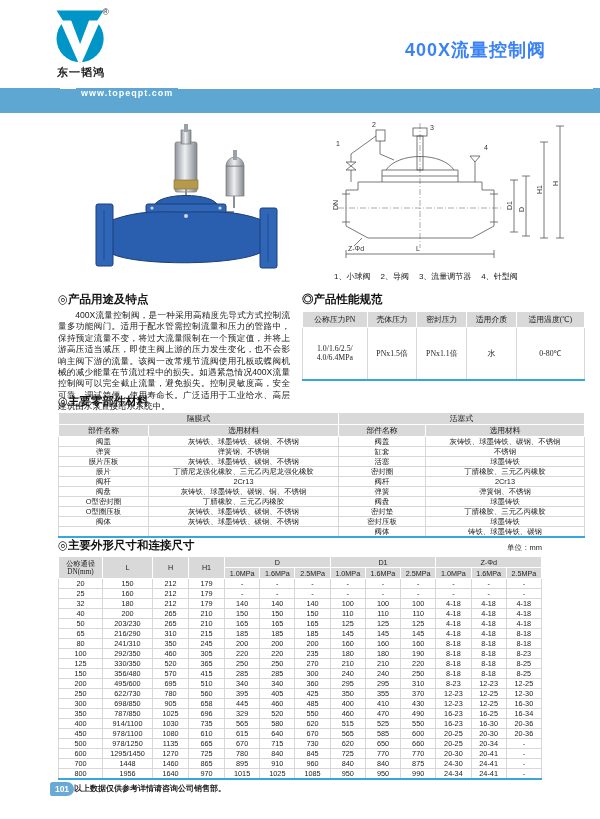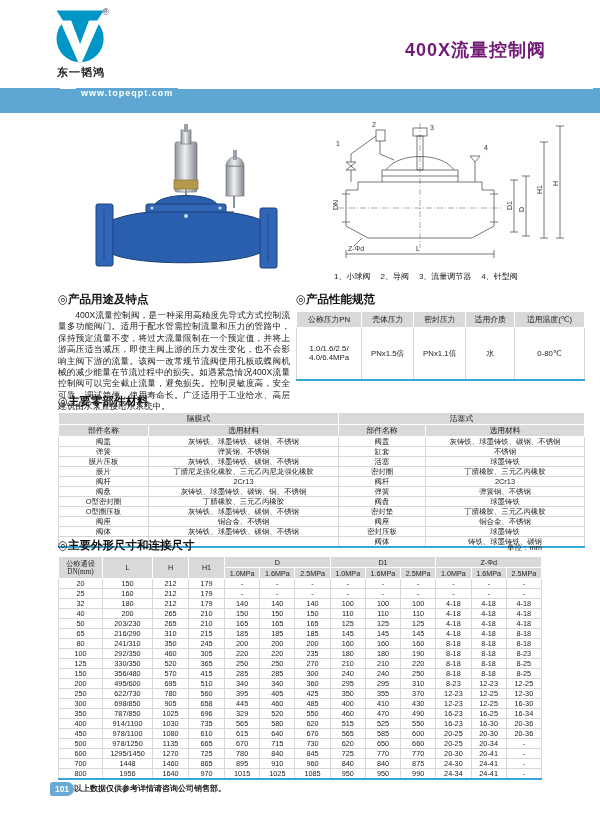--- a/index.html
+++ b/index.html
@@ -4,39 +4,39 @@
 <style>
   * { margin:0; padding:0; box-sizing:border-box; }
   html,body { background:#fff; }
   body { font-family:"Liberation Sans","DejaVu Sans",sans-serif; color:#1a1a1a; }
   .page { position:relative; width:600px; height:819px; background:#fff; overflow:hidden; }
 
   
   .logo-block { position:absolute; left:42px; top:6px; width:78px; text-align:center; }
   .logo-block svg { display:block; margin:0 auto; }
   .brand-text { font-size:11px; font-weight:bold; letter-spacing:1px; color:#222; margin-top:1px; }
-  .page-title { position:absolute; right:54px; top:38px; font-size:18px; font-weight:bold; letter-spacing:1px; color:#701a75; }
+  .page-title { position:absolute; right:54px; top:38px; font-size:18px; font-weight:bold; letter-spacing:1px; color:#3b82f6; }
 
   
   .banner { position:absolute; left:0; top:88px; width:600px; height:25px; background:#5EA7D2; display:flex; align-items:flex-start; }
   .banner .ln { height:1px; background:#fff; }
   .banner .ln.short { width:16px; margin-left:60px; }
   .banner .ln.long { flex:0 0 415px; }
   .banner .site { color:#fff; font-size:9px; font-weight:bold; letter-spacing:1px; padding:0 5px; }
 
   
   .figures { position:absolute; left:58px; top:120px; width:527px; height:168px; display:flex; }
   .photo-wrap { width:266px; }
   .diagram-wrap { width:261px; }
   .fig-caption { margin-top:5px; font-size:8px; color:#222; display:flex; gap:10px; padding-left:10px; }
 
   
   .two-col { position:absolute; left:58px; top:292px; width:527px; display:flex; }
   .col-left { width:232px; }
-  .col-right { flex:1; margin-left:6px; }
+  .col-right { flex:1; margin-left:12px;font-family:Liberation Serif, serif; }
   .sec-head { font-size:11.5px; font-weight:bold; color:#111; }
   .features-body { margin-top:3px; font-size:8.6px; line-height:11.4px; text-align:justify; text-indent:2em; color:#222; }
 
   table { border-collapse:collapse; width:100%; }
   th, td { border:1px solid #d7d7d7; font-weight:normal; text-align:center; color:#222; }
   thead th { background:#d9d9d9; border:1px solid #fff; font-size:7.8px; }
 
   .perf-table { margin-top:4px; border-bottom:2px solid #35A7DA; }
   .perf-table thead th { height:16px; }
   .perf-table td { height:52px; font-size:7.8px; }
@@ -295,26 +295,20 @@
             <td>阀盘</td>
             <td>球墨铸铁</td>
           </tr>
           <tr>
             <td>O型圈压板</td>
             <td>灰铸铁、球墨铸铁、碳钢、不锈钢</td>
             <td>密封垫</td>
             <td>丁腈橡胶、三元乙丙橡胶</td>
           </tr>
           <tr>
-            <td>阀座</td>
-            <td>铜合金、不锈钢</td>
-            <td>阀座</td>
-            <td>铜合金、不锈钢</td>
-          </tr>
-          <tr>
             <td>阀体</td>
             <td>灰铸铁、球墨铸铁、碳钢、不锈钢</td>
             <td>密封压板</td>
             <td>球墨铸铁</td>
           </tr>
           <tr>
             <td></td>
             <td></td>
             <td>阀体</td>
             <td>铸铁、球墨铸铁、碳钢</td>

